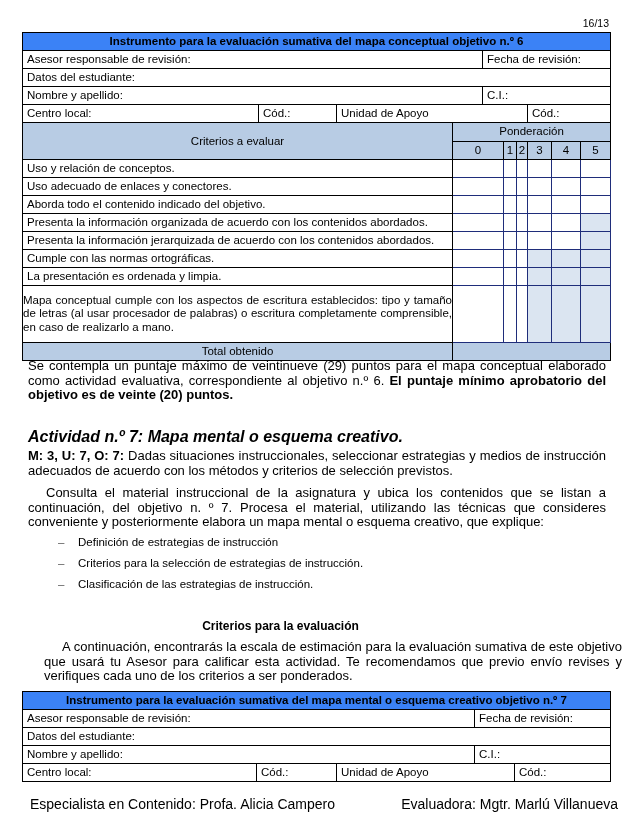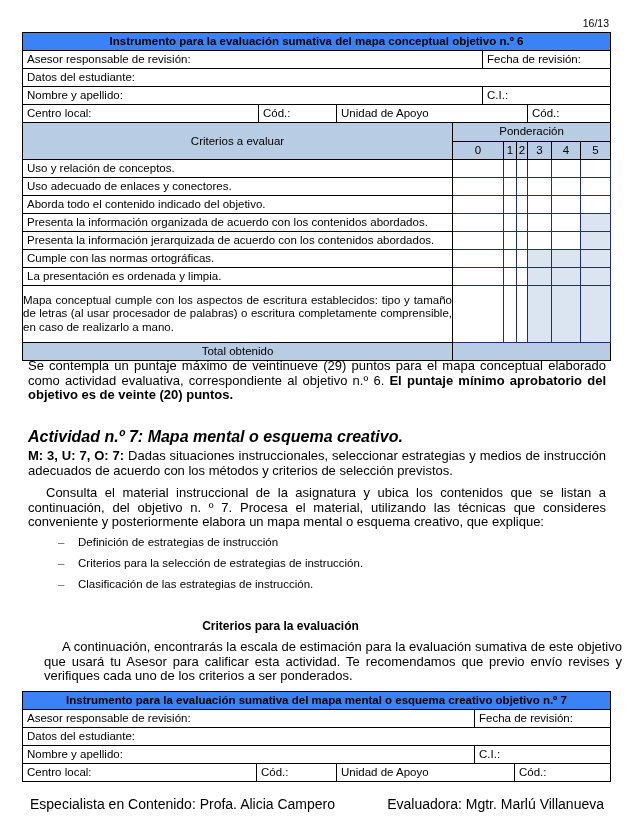--- a/index.html
+++ b/index.html
@@ -201,13 +201,13 @@
   <tr>
     <td>Centro local:</td>
     <td>Cód.:</td>
     <td colspan="2">Unidad de Apoyo</td>
     <td>Cód.:</td>
   </tr>
 </tbody>
   </table>
 
 <div class="abs footer" style="left:30px;">Especialista en Contenido: Profa. Alicia Campero</div>
-<div class="abs footer" style="right:22px;margin-left:40px;">Evaluadora: Mgtr. Marlú Villanueva</div>
+<div class="abs footer" style="right:8px;margin-left:40px;">Evaluadora: Mgtr. Marlú Villanueva</div>
 
 </body></html>

